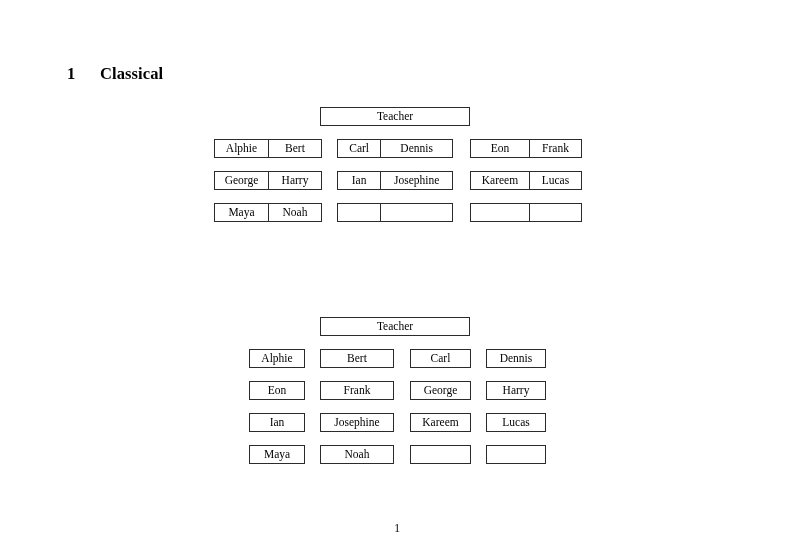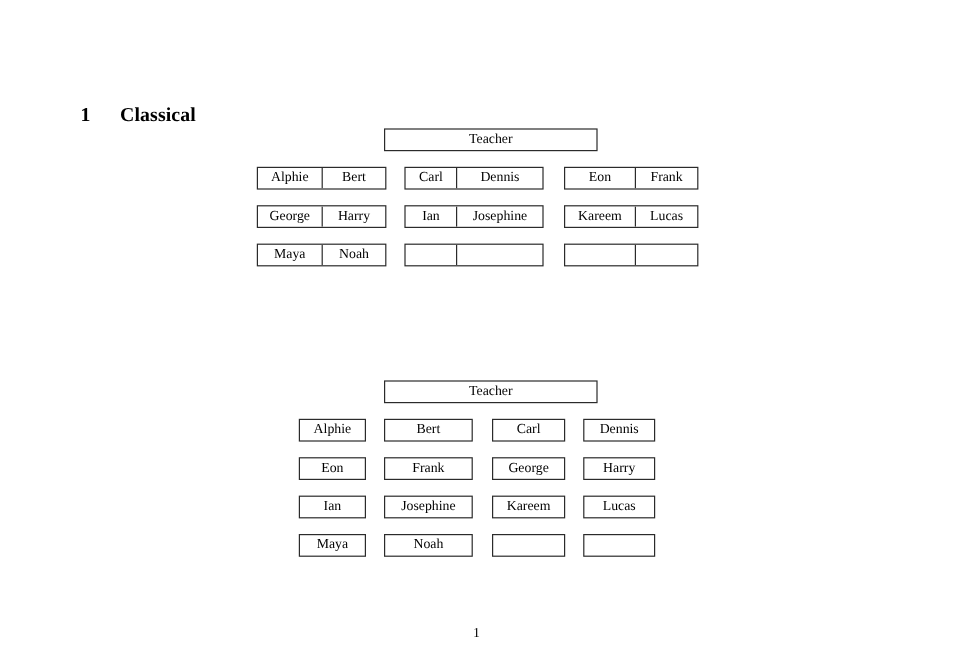--- a/index.html
+++ b/index.html
@@ -35,41 +35,41 @@
     line-height: 1;
   }
   .section-heading .sec-num {
     display: inline-block;
     width: 33px;
   }
   .section-heading .sec-title {
     display: inline-block;
   }
 
-  #heading-classical   { top: 66px; margin-top: 22px; }
+  #heading-classical   { top: 66px; }
   #heading-distributed { top: 277px; }
 
   
   .box {
     position: absolute;
     box-sizing: border-box;
     border: 1px solid #2b2b2b;
     background: #ffffff;
     font-size: 11.5px;
     line-height: 17px;
     height: 19px;
     text-align: center;
     white-space: nowrap;
     overflow: hidden;
   }
 
   
   .teacher-box {
     left: 320px;
-    width: 178px;
+    width: 150px;
   }
 
   
   .group-table {
     position: absolute;
     box-sizing: border-box;
     border: 1px solid #2b2b2b;
     background: #ffffff;
     height: 19px;
     display: flex;

